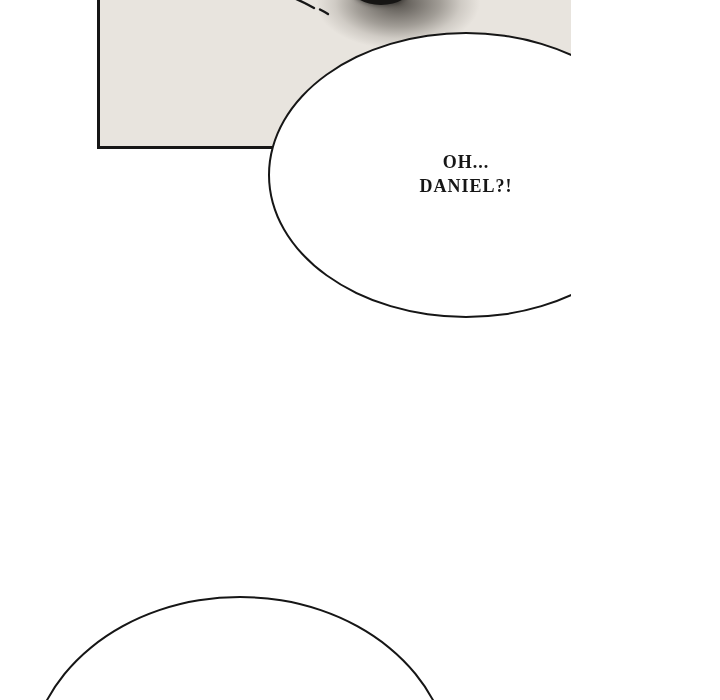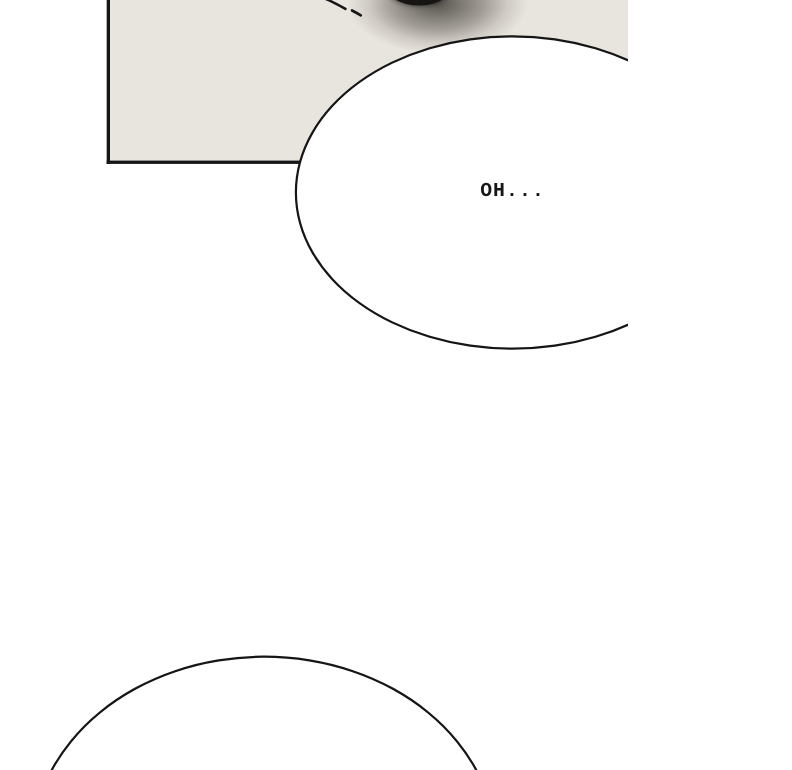--- a/index.html
+++ b/index.html
@@ -6,21 +6,21 @@
     margin: 0;
     padding: 0;
     background: #ffffff;
   }
   .page {
     position: relative;
     width: 571px;
     height: 700px;
     background: var(--page_bg, #ffffff);
     overflow: hidden;
-    font-family: Liberation Mono, monospace;
+    font-family: Liberation Serif, serif;
   }
   
   .panel {
     position: absolute;
     left: 97px;
     top: 0;
     width: 598px;
     height: 149px;
     box-sizing: border-box;
     background: var(--panel_bg, #e8e4de);
@@ -102,18 +102,19 @@
     <div class="head"></div>
     <svg class="marks-svg" viewBox="0 0 50 20">
       <path d="M6,-1 Q13,2 24,8" fill="none" stroke="#161616" stroke-width="2.4" stroke-linecap="round"></path>
       <path d="M30,9.5 Q34,11.5 38,14" fill="none" stroke="#161616" stroke-width="2.4" stroke-linecap="round"></path>
     </svg>
   </div>
 
   <div class="bubble bubble-main">
     <div class="speech-text">
       <div>OH...</div>
+      <div>DANIEL?!</div>
     </div>
   </div>
 
   <div class="bubble bubble-bottom"></div>
 
 </div>
 
 </body></html>

